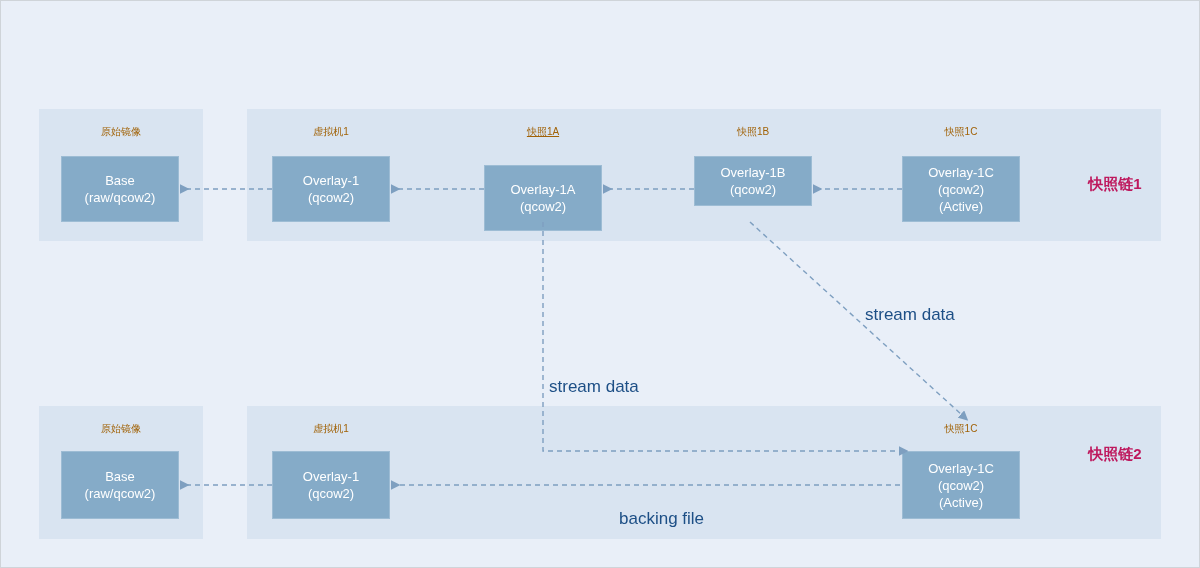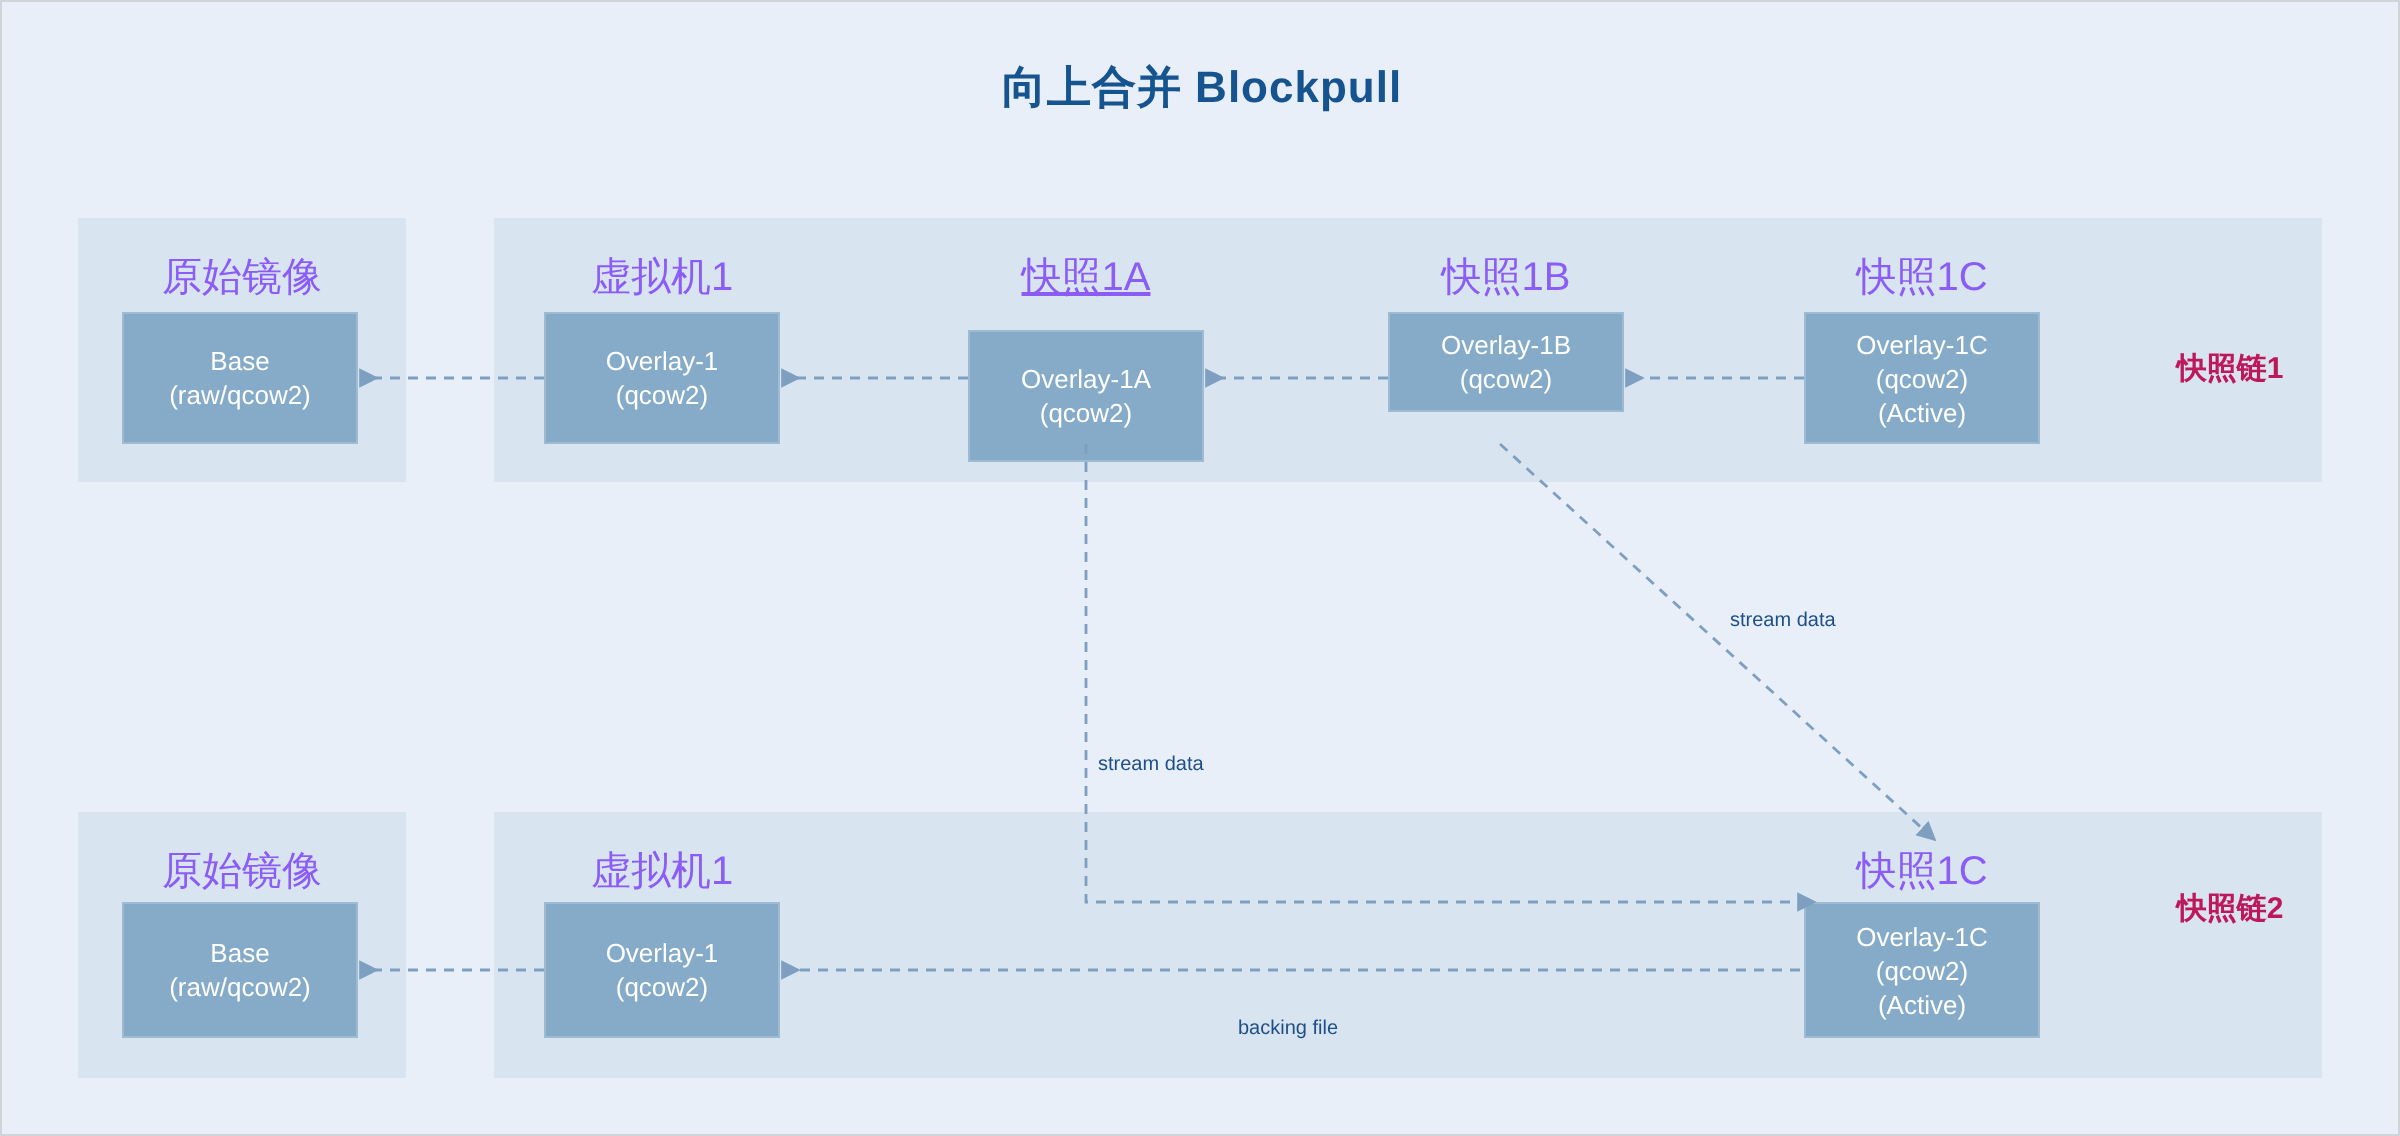--- a/index.html
+++ b/index.html
@@ -29,22 +29,22 @@
 
   
   .band{
     position:absolute;
     background:#d9e4f1;
   }
 
   
   .group-label{
     position:absolute;
-    font-size:20px;
-    color:#8b5cf6;
+    font-size:10px;
+    color:#a16207;
     text-align:center;
     white-space:nowrap;
   }
 
   
   .chain-name{
     position:absolute;
     font-size:15px;
     font-weight:bold;
     color:#be185d;
@@ -65,38 +65,37 @@
     font-size:13px;
     line-height:17px;
     text-align:center;
     box-sizing:border-box;
   }
   .node span{display:block;}
 
   
   .edge-label{
     position:absolute;
-    font-size:10px;
+    font-size:17px;
     color:#1d4f86;
     white-space:nowrap;
   }
 
   
   #wires{
     position:absolute;left:0;top:0;
     width:1200px;height:568px;
     pointer-events:none;
   }
 </style>
 </head>
 <body>
 
 <div id="canvas">
 
-  <div class="title">向上合并 Blockpull</div>
 
   <div class="band" style="left:38px;top:108px;width:164px;height:132px;"></div>
   <div class="band" style="left:246px;top:108px;width:914px;height:132px;"></div>
 
   <div class="group-label" style="left:38px;top:124px;width:164px;">原始镜像</div>
   <div class="group-label" style="left:271px;top:124px;width:118px;">虚拟机1</div>
   <div class="group-label" style="left:483px;top:124px;width:118px;text-decoration:underline;">快照1A</div>
   <div class="group-label" style="left:693px;top:124px;width:118px;">快照1B</div>
   <div class="group-label" style="left:901px;top:124px;width:118px;">快照1C</div>
 

